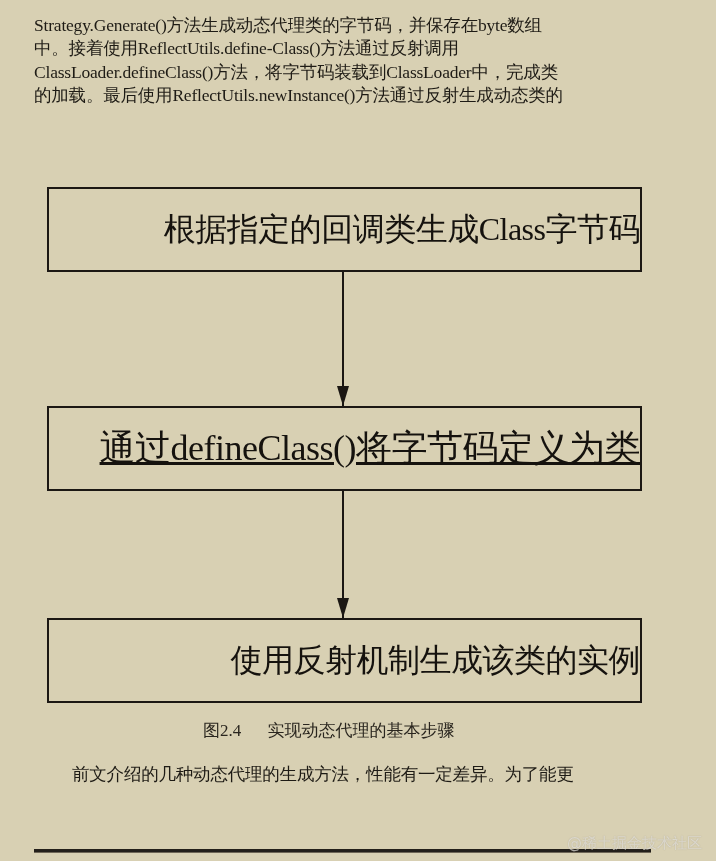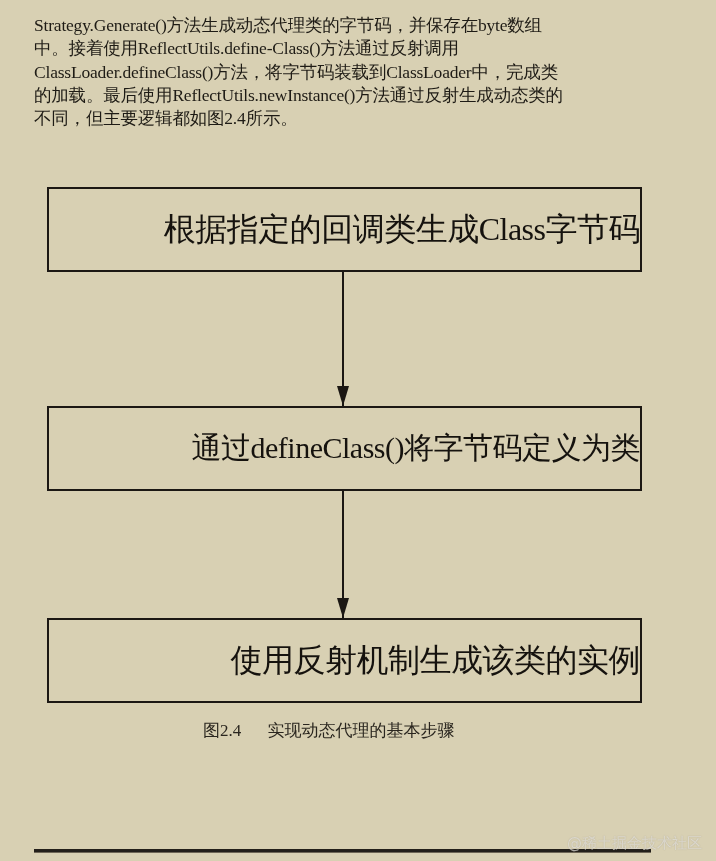--- a/index.html
+++ b/index.html
@@ -40,21 +40,21 @@
       border: 2px solid #1b1713;
       box-sizing: content-box;
       display: flex;
       align-items: center;
       justify-content: flex-end;
       font-size: 32px;
       letter-spacing: -0.5px;
       color: #15120e;
     }
     #box-1 { top: 187px; }
-    #box-2 { top: 406px; font-size: 30px; }
+    #box-2 { top: 406px; font-size: 36px; text-decoration: underline; }
     #box-3 { top: 618px; }
 
     .arrow {
       position: absolute;
       left: 342px;
       width: 2px;
       background: #1b1713;
     }
     .arrow::after {
       content: "";
@@ -109,21 +109,20 @@
     }
   </style>
 </head>
 <body>
 
 <div id="para-top" class="para">
   <span class="line">Strategy.Generate()方法生成动态代理类的字节码，并保存在byte数组</span>
   <span class="line">中。接着使用ReflectUtils.define-Class()方法通过反射调用</span>
   <span class="line">ClassLoader.defineClass()方法，将字节码装载到ClassLoader中，完成类</span>
   <span class="line">的加载。最后使用ReflectUtils.newInstance()方法通过反射生成动态类的</span>
-  <span class="line">不同，但主要逻辑都如图2.4所示。</span>
 </div>
 
 <div>
   <div id="box-1" class="flow-box">
     <span>根据指定的回调类生成Class字节码</span>
   </div>
   <div id="arrow-1" class="arrow"></div>
 
   <div id="box-2" class="flow-box">
     <span>通过defineClass()将字节码定义为类</span>
@@ -136,16 +135,17 @@
 
   <div class="caption">
     <span class="caption-inner">
       <span class="fig-num">图2.4</span>
       <span>实现动态代理的基本步骤</span>
     </span>
   </div>
 </div>
 
 <div id="para-bottom" class="para">
+  <span class="line indent">前文介绍的几种动态代理的生成方法，性能有一定差异。为了能更</span>
 </div>
 
 <div class="bottom-rule"></div>
 <div class="watermark">@稀土掘金技术社区</div>
 
 </body></html>

